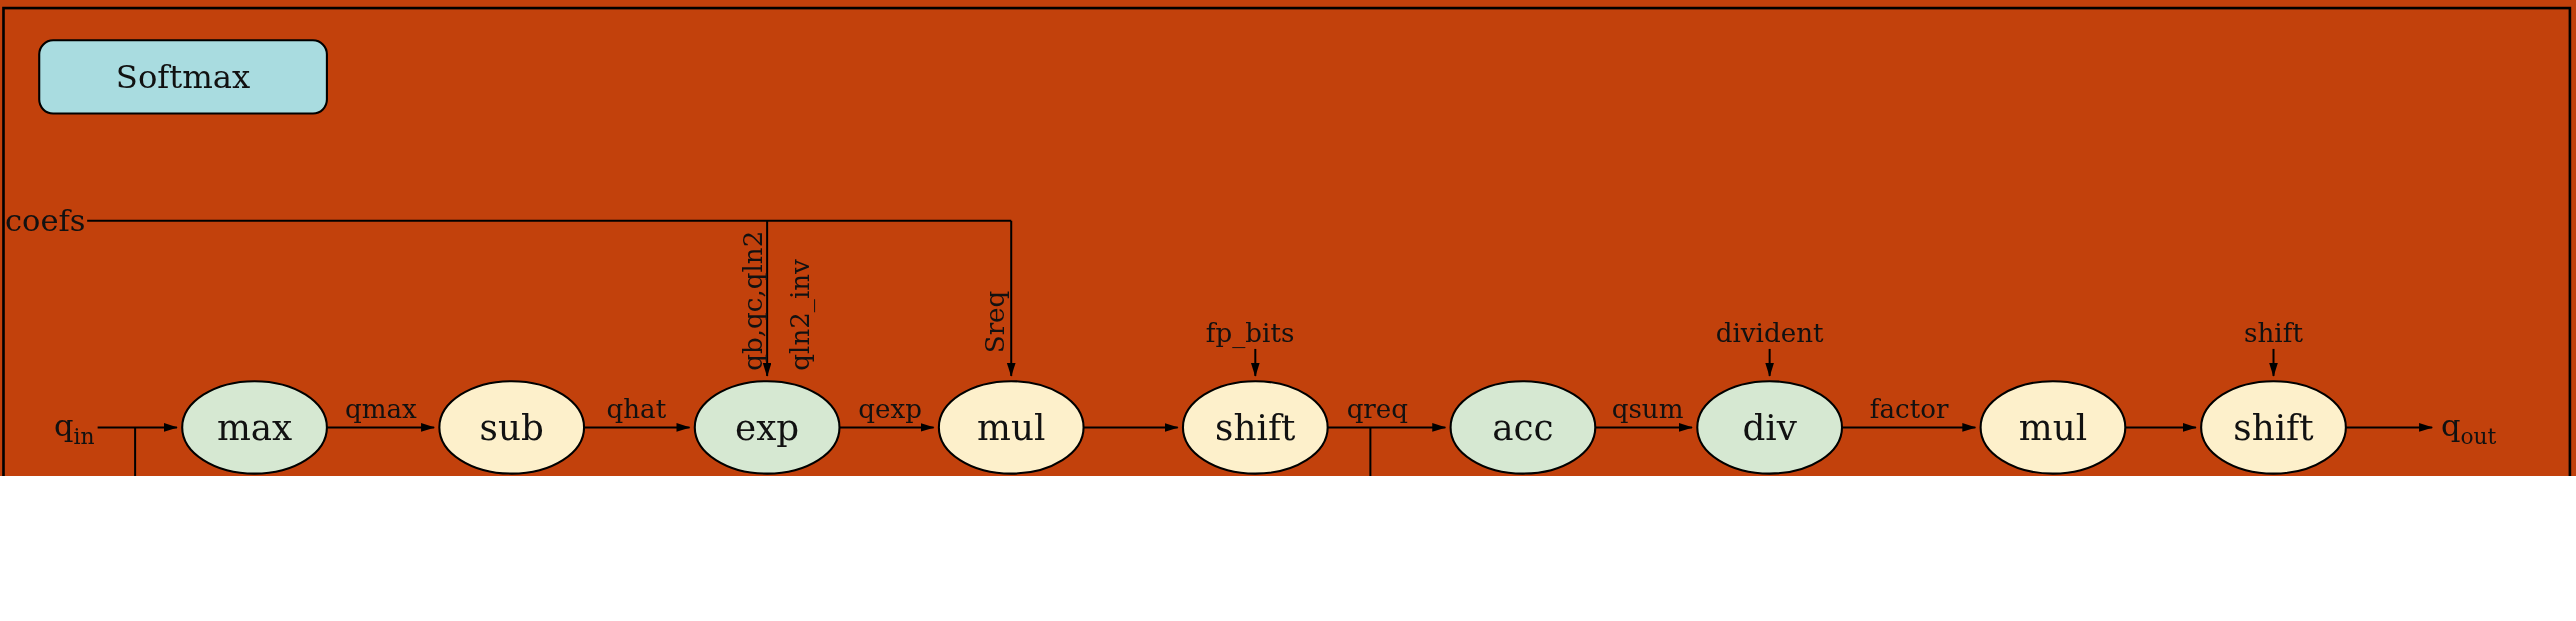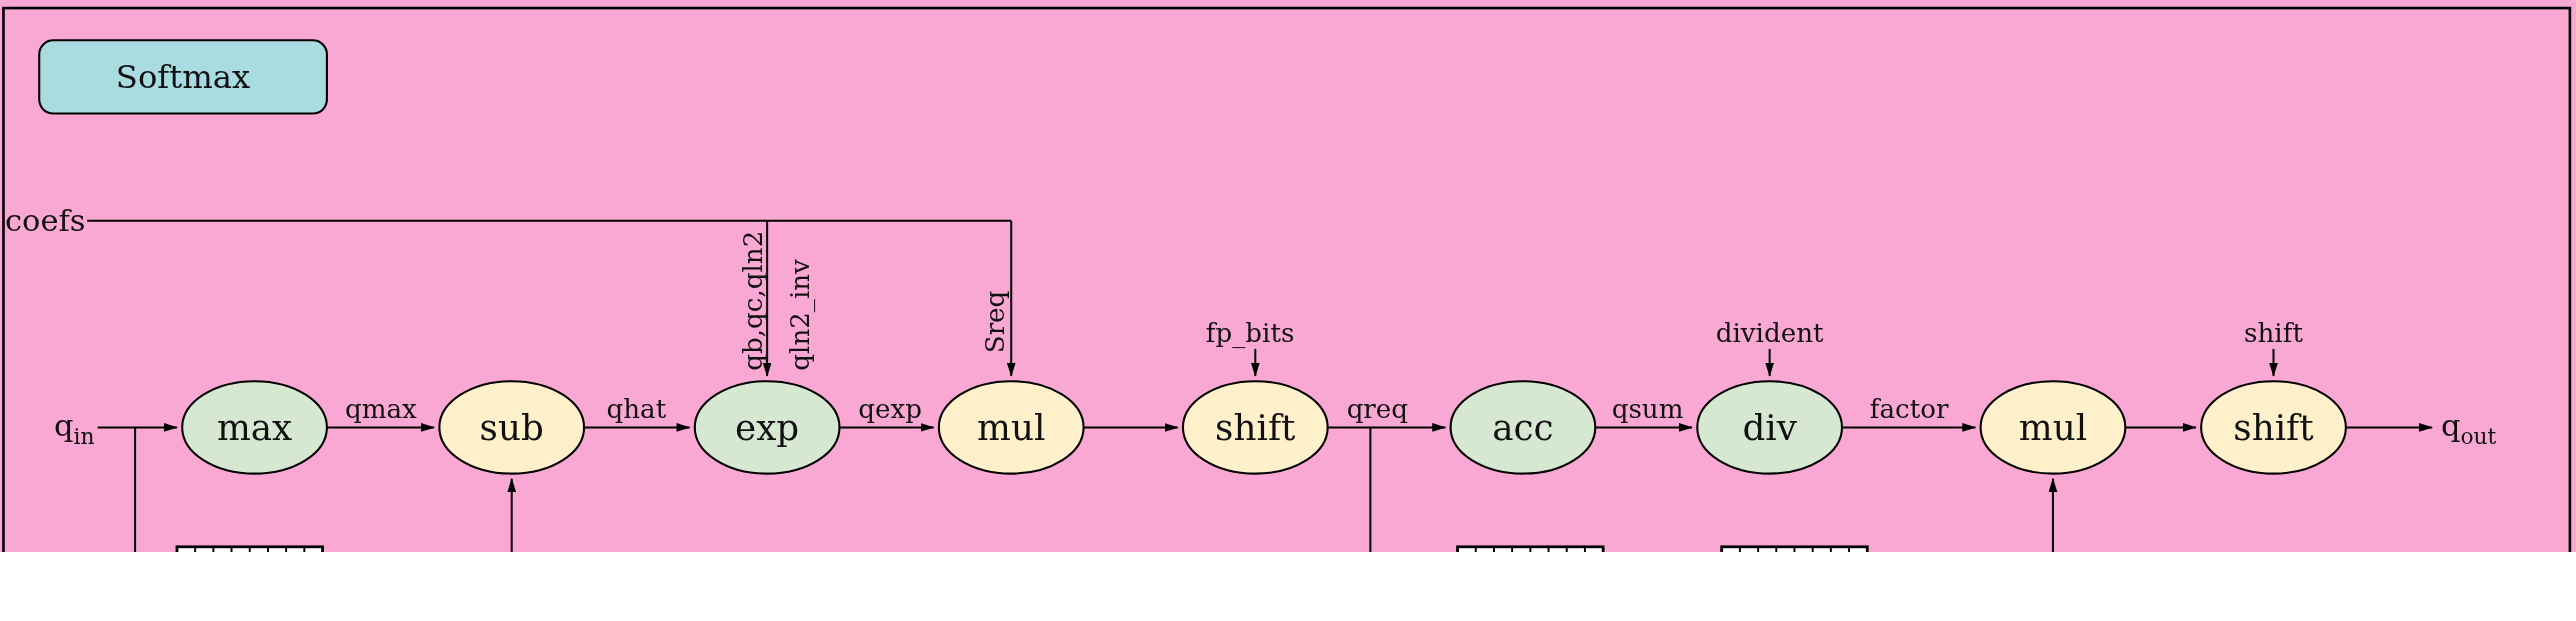--- a/index.html
+++ b/index.html
@@ -1,16 +1,16 @@
 <!DOCTYPE html>
 <html style="--teal: #a9dce0; --green: #d6e8d2; --yellow: #fdf0cb;font-size:14px"><head>
 <meta charset="utf-8">
 <style>
   html,body{margin:0;padding:0;background:#ffffff;}
-  .canvas{position:relative;width:2576px;height:552px;background:#f9a8d4;}
+  .canvas{position:relative;width:2576px;height:476px;background:#c2410c;}
   svg{display:block;}
   svg text{font-family:"DejaVu Serif","Liberation Serif",serif;fill:#111;}
   .frame{fill:none;stroke:#000;stroke-width:3;}
   .titlebox{fill:var(--teal);stroke:#000;stroke-width:2.4;}
   .title-text{font-size:37px;text-anchor:middle;}
   .node-ellipse{stroke:#000;stroke-width:2.4;}
   .green{fill:var(--green);}
   .yellow{fill:var(--yellow);}
   .node-label{font-size:41px;text-anchor:middle;}
   .edge{stroke:#000;stroke-width:2.3;fill:none;}

